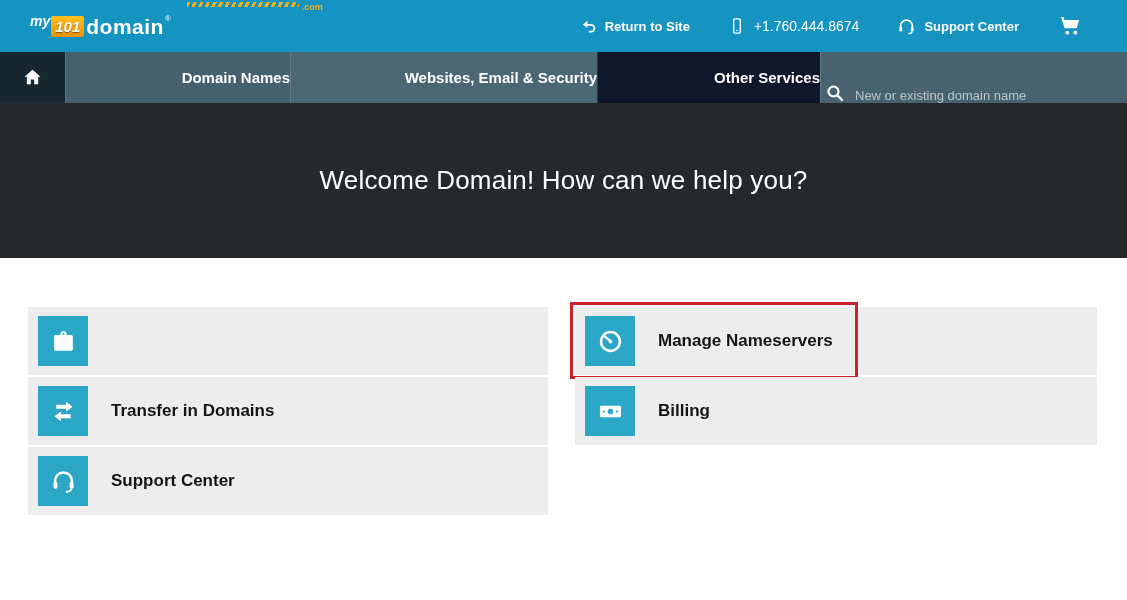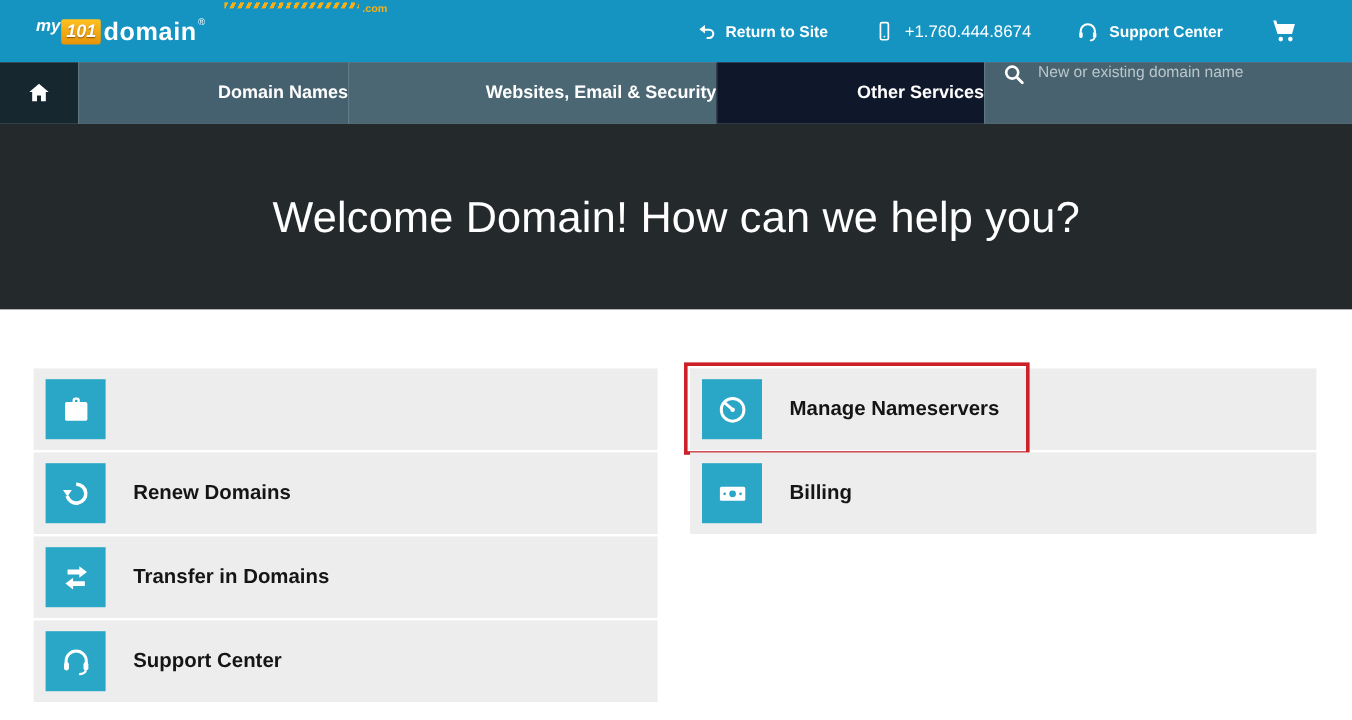--- a/index.html
+++ b/index.html
@@ -30,28 +30,28 @@
   .account-text{display:flex;flex-direction:column;font-size:12px;font-weight:700;line-height:1.3;text-align:left}
   .chev{margin-left:5px;display:flex}
   
   .navbar{display:flex;height:51px;background:var(--navbar,#3d5866)}
   .nav-home{width:65px;background:var(--navdark,#16272f);display:flex;align-items:center;justify-content:center;cursor:pointer}
   .nav-tab{display:flex;align-items:center;justify-content:flex-end;color:#fff;font-weight:700;font-size:15px;
     cursor:pointer;border-left:1px solid rgba(255,255,255,.13)}
   .tab-0{width:225px;background:#45606e}
   .tab-1{width:307px;background:#4b6774}
   .tab-2{width:223px;background:#0f172a}
-  .nav-search{flex:1;background:#48636f;display:flex;align-items:flex-start;padding:0 14px;gap:10px;
+  .nav-search{flex:1;background:#48636f;display:flex;align-items:flex-end;padding:0 4px;gap:10px;
     border-left:1px solid rgba(255,255,255,.13)}
   .nav-search input{background:transparent;border:none;outline:none;color:#fff;font-size:13px;flex:1;
     font-family:"Liberation Sans",sans-serif}
   .nav-search input::placeholder{color:#b9c6cc}
   
   .hero{height:155px;background:var(--hero-bg,#24292c);display:flex;align-items:center;justify-content:center}
-  .hero h1{color:#fff;font-size:36px;font-weight:500;letter-spacing:.2px}
+  .hero h1{color:#fff;font-size:26px;font-weight:500;letter-spacing:.2px}
   
   .content{position:relative;background:#fff;height:342px}
   .col{position:absolute;top:49px}
   .col-left{left:28px;width:520px}
   .col-right{left:575px;width:522px}
   .tile{display:flex;align-items:center;height:68px;margin-bottom:2px;background:var(--tile-bg,#ededed);
     padding-left:10px;position:relative;cursor:pointer}
   .tile-icon{width:50px;height:50px;background:var(--accent,#2aa6c6);display:flex;align-items:center;
     justify-content:center;flex:none;margin-right:23px}
   .tile-label{font-size:17px;font-weight:700;color:#151515}
@@ -158,29 +158,20 @@
 
   <div class="col col-left">
     <div class="tile">
       <div class="tile-icon">
         <svg width="27" height="27" viewBox="0 0 24 24" fill="#fff">
             <path d="M9.3 6.2V5a2.2 2.2 0 0 1 2.2-2.2h1A2.2 2.2 0 0 1 14.7 5v1.2h4.2c.8 0 1.4.6 1.4 1.4v11.2c0 .8-.6 1.4-1.4 1.4H5.1c-.8 0-1.4-.6-1.4-1.4V7.6c0-.8.6-1.4 1.4-1.4h4.2zm1.8 0h1.8V5a.4.4 0 0 0-.4-.4h-1a.4.4 0 0 0-.4.4v1.2zM3.7 11.6h16.6v1.6H3.7z"></path>
           </svg>
       </div>
     </div>
 
-    <div class="tile">
-      <div class="tile-icon">
-        <svg width="27" height="27" viewBox="0 0 24 24">
-            <path d="M5.3 13.6A7 7 0 1 0 12 4.9" fill="none" stroke="#fff" stroke-width="2.6"></path>
-            <path d="M2.2 9.2h6.6L5.5 14z" fill="#fff"></path>
-          </svg>
-      </div>
-      <span class="tile-label">Renew Domains</span>
-    </div>
 
     <div class="tile">
       <div class="tile-icon">
         <svg width="27" height="27" viewBox="0 0 24 24" fill="#fff">
             <path d="M14.3 3.4 20 7.7l-5.7 4.3V9.5H5.6V5.9h8.7z"></path>
             <path d="M9.7 12 4 16.3l5.7 4.3v-2.5h8.7v-3.6H9.7z"></path>
           </svg>
       </div>
       <span class="tile-label">Transfer in Domains</span>
     </div>

